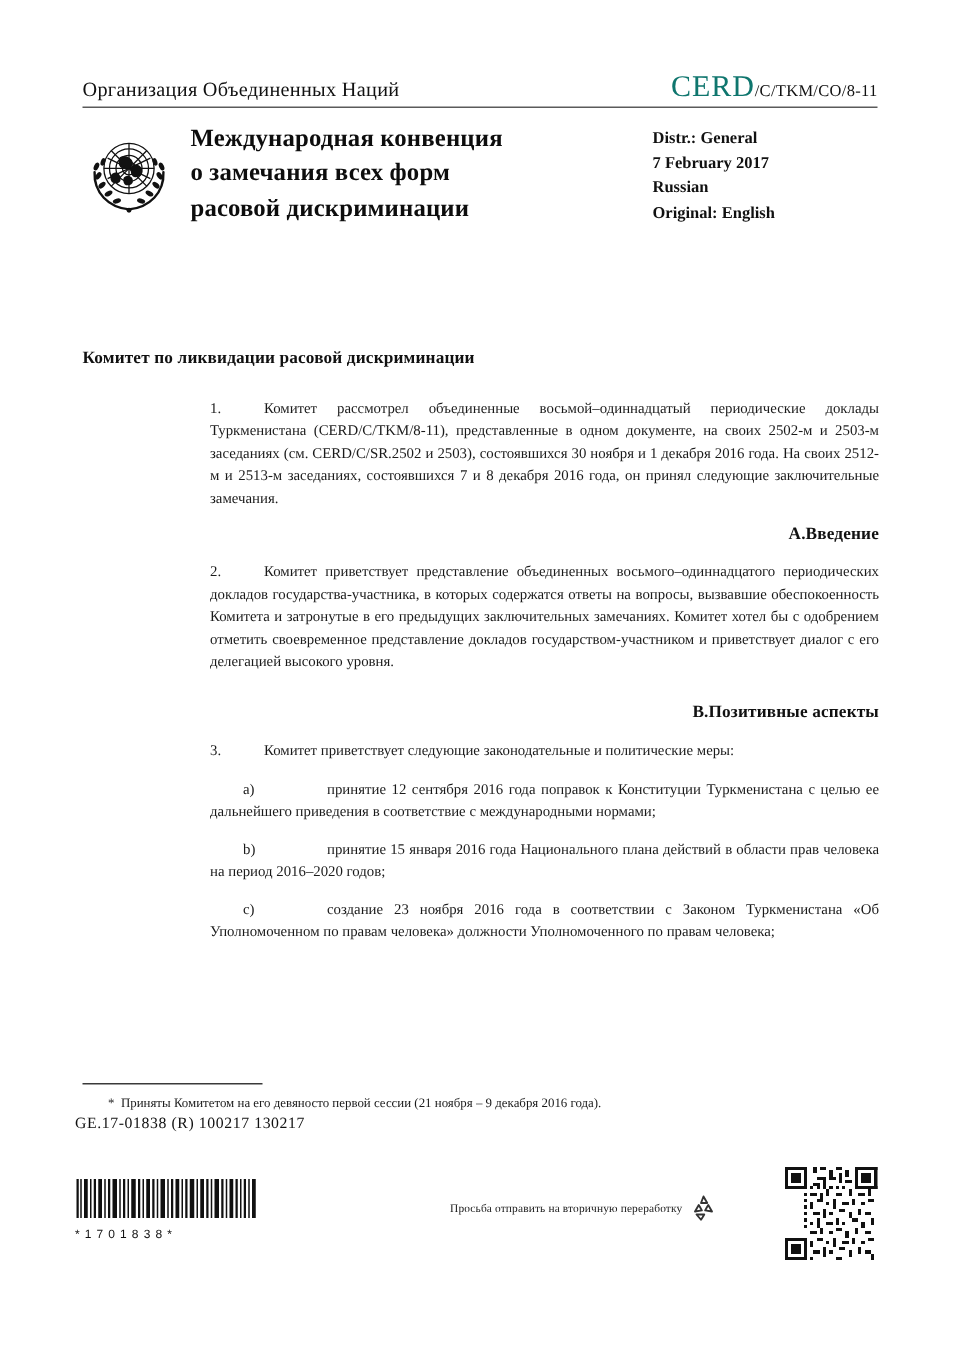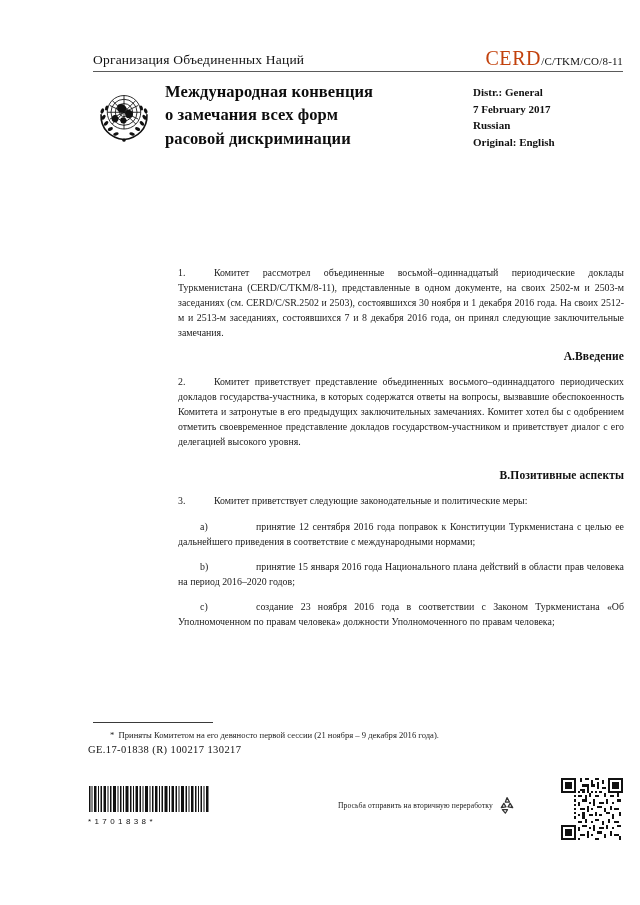--- a/index.html
+++ b/index.html
@@ -13,21 +13,20 @@
     position: relative;
     font-family: "Liberation Serif", "DejaVu Serif", serif;
     color: #1a1a1a;
     overflow: hidden;
   }
 
   .page {
     position: absolute;
     inset: 0;
     background: #ffffff;
-    margin-left: 38px;
   }
 
   
   .masthead {
     position: absolute;
     left: 55px;
     top: 48px;
     width: 530px;
   }
   .masthead-top {
@@ -43,21 +42,21 @@
     color: #111;
   }
   .doc-symbol {
     white-space: nowrap;
     text-align: right;
     line-height: 1;
   }
   .doc-symbol .sym-main {
     font-size: 20px;
     letter-spacing: 0.6px;
-    color: #c2410c;
+    color: #0f766e;
   }
   .doc-symbol .sym-sub {
     font-size: 11px;
     letter-spacing: 0.2px;
     color: #111;
   }
   .rule-thin {
     border-top: 1px solid #5a5a5a;
     height: 0;
     margin-top: 1px;
@@ -302,20 +301,21 @@
       <div class="distr-block">
         <div>Distr.: General</div>
         <div>7 February 2017</div>
         <div>Russian</div>
         <div>Original: English</div>
       </div>
 
     </div>
   </div>
 
+  <div class="committee">Комитет по ликвидации расовой дискриминации</div>
 
   <div class="content">
 
 
     <p class="para"><span class="num">1.</span><span>Комитет рассмотрел объединенные восьмой–одиннадцатый периодические доклады Туркменистана (CERD/C/TKM/8-11), представленные в одном документе, на своих 2502-м и 2503-м заседаниях (см. CERD/C/SR.2502 и 2503), состоявшихся 30 ноября и 1 декабря 2016 года. На своих 2512-м и 2513-м заседаниях, состоявшихся 7 и 8 декабря 2016 года, он принял следующие заключительные замечания.</span></p>
 
     <div class="section-head"><span class="letter">A.</span><span>Введение</span></div>
 
     <p class="para"><span class="num">2.</span><span>Комитет приветствует представление объединенных восьмого–одиннадцатого периодических докладов государства-участника, в которых содержатся ответы на вопросы, вызвавшие обеспокоенность Комитета и затронутые в его предыдущих заключительных замечаниях. Комитет хотел бы с одобрением отметить своевременное представление докладов государством-участником и приветствует диалог с его делегацией высокого уровня.</span></p>
 

